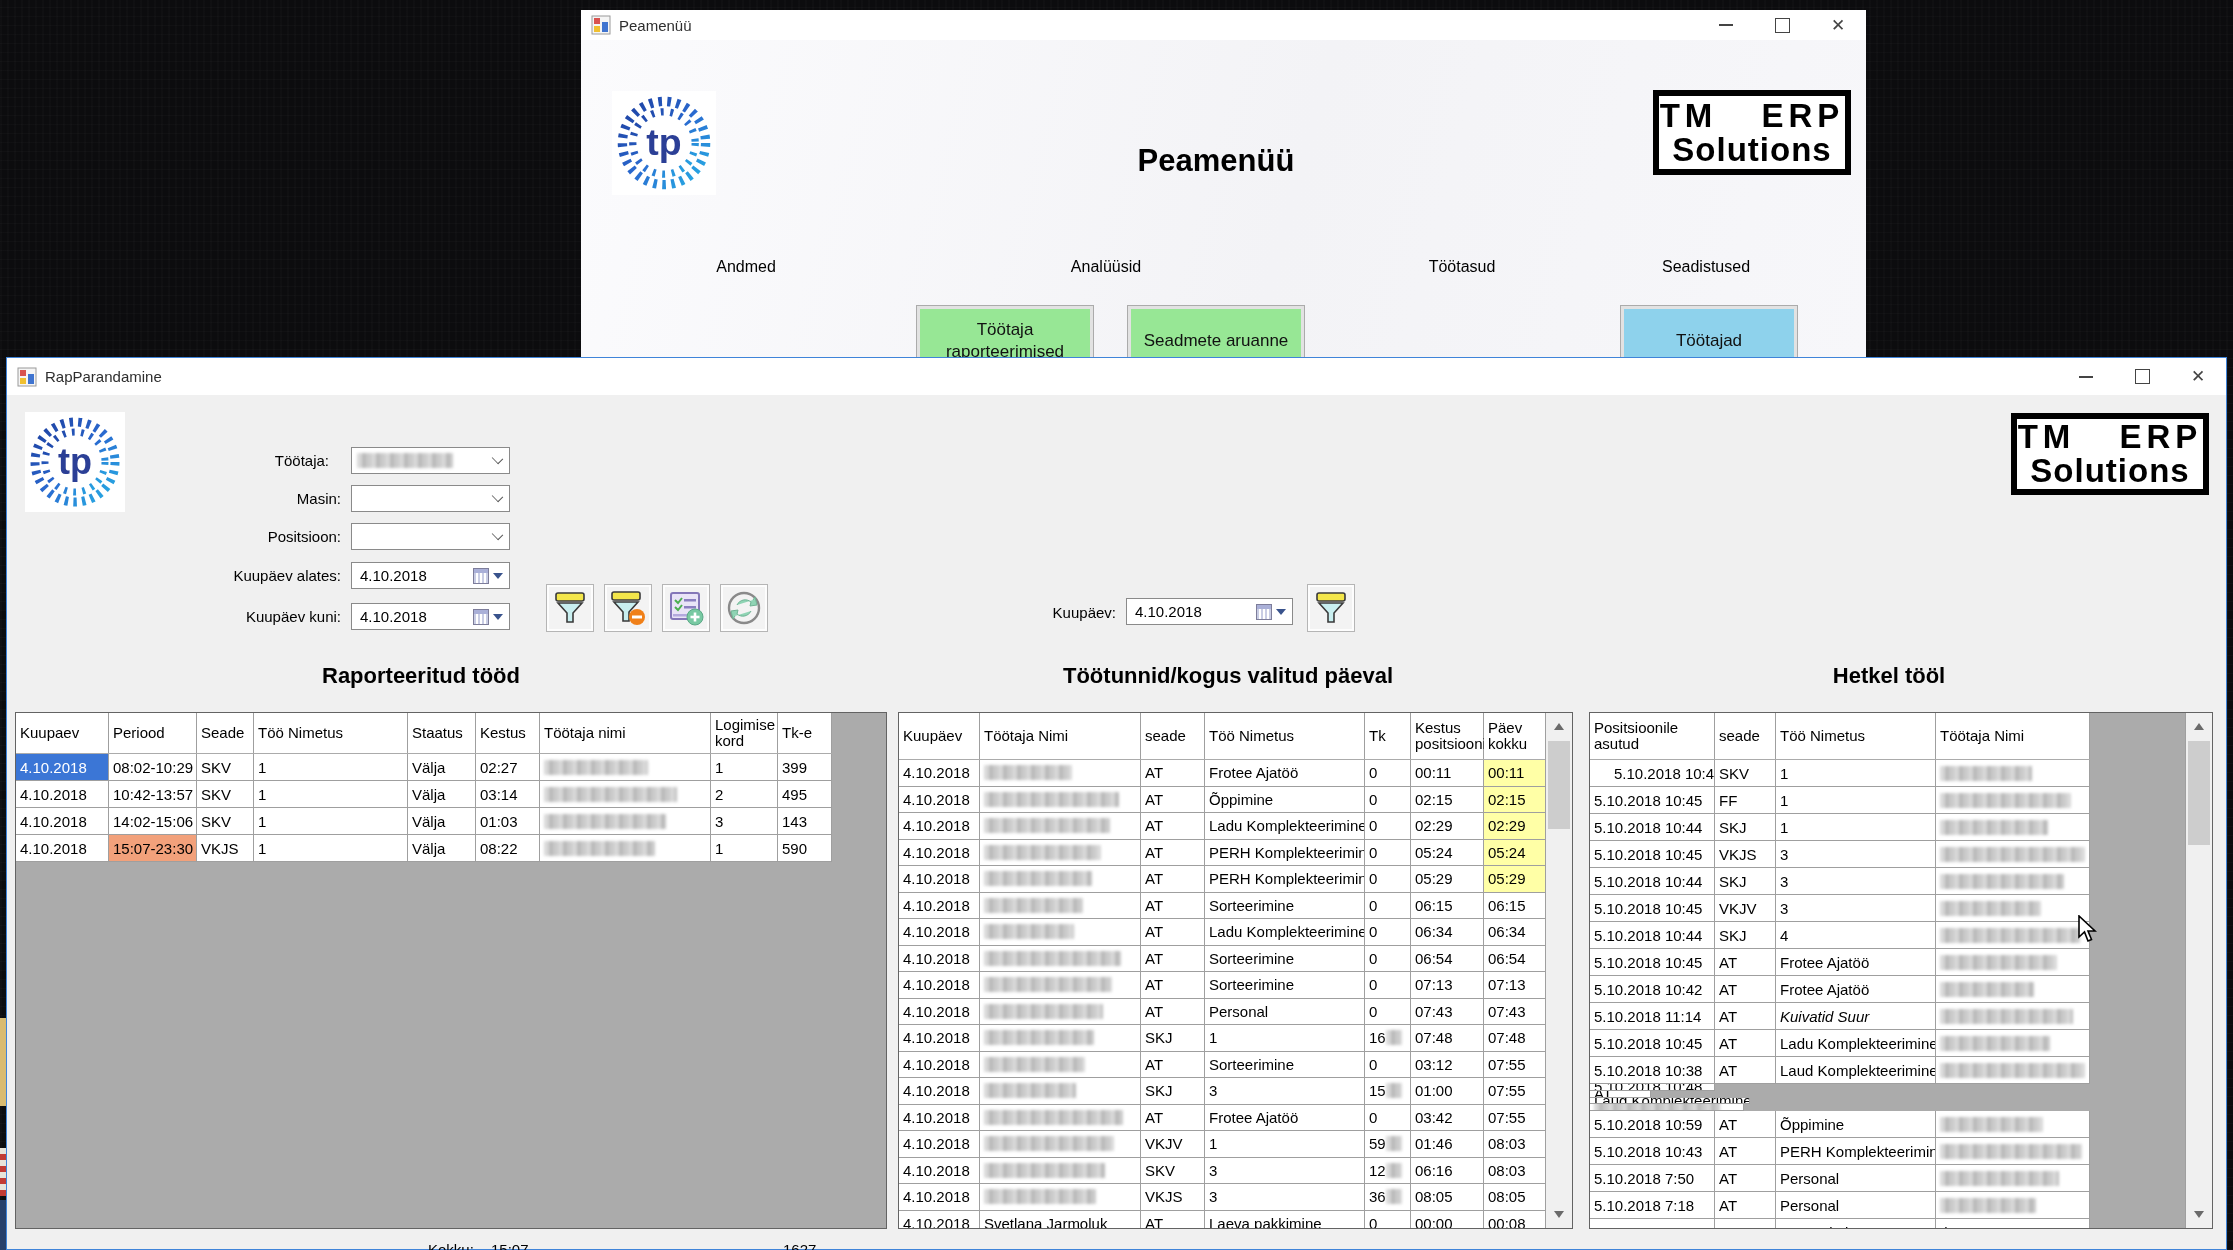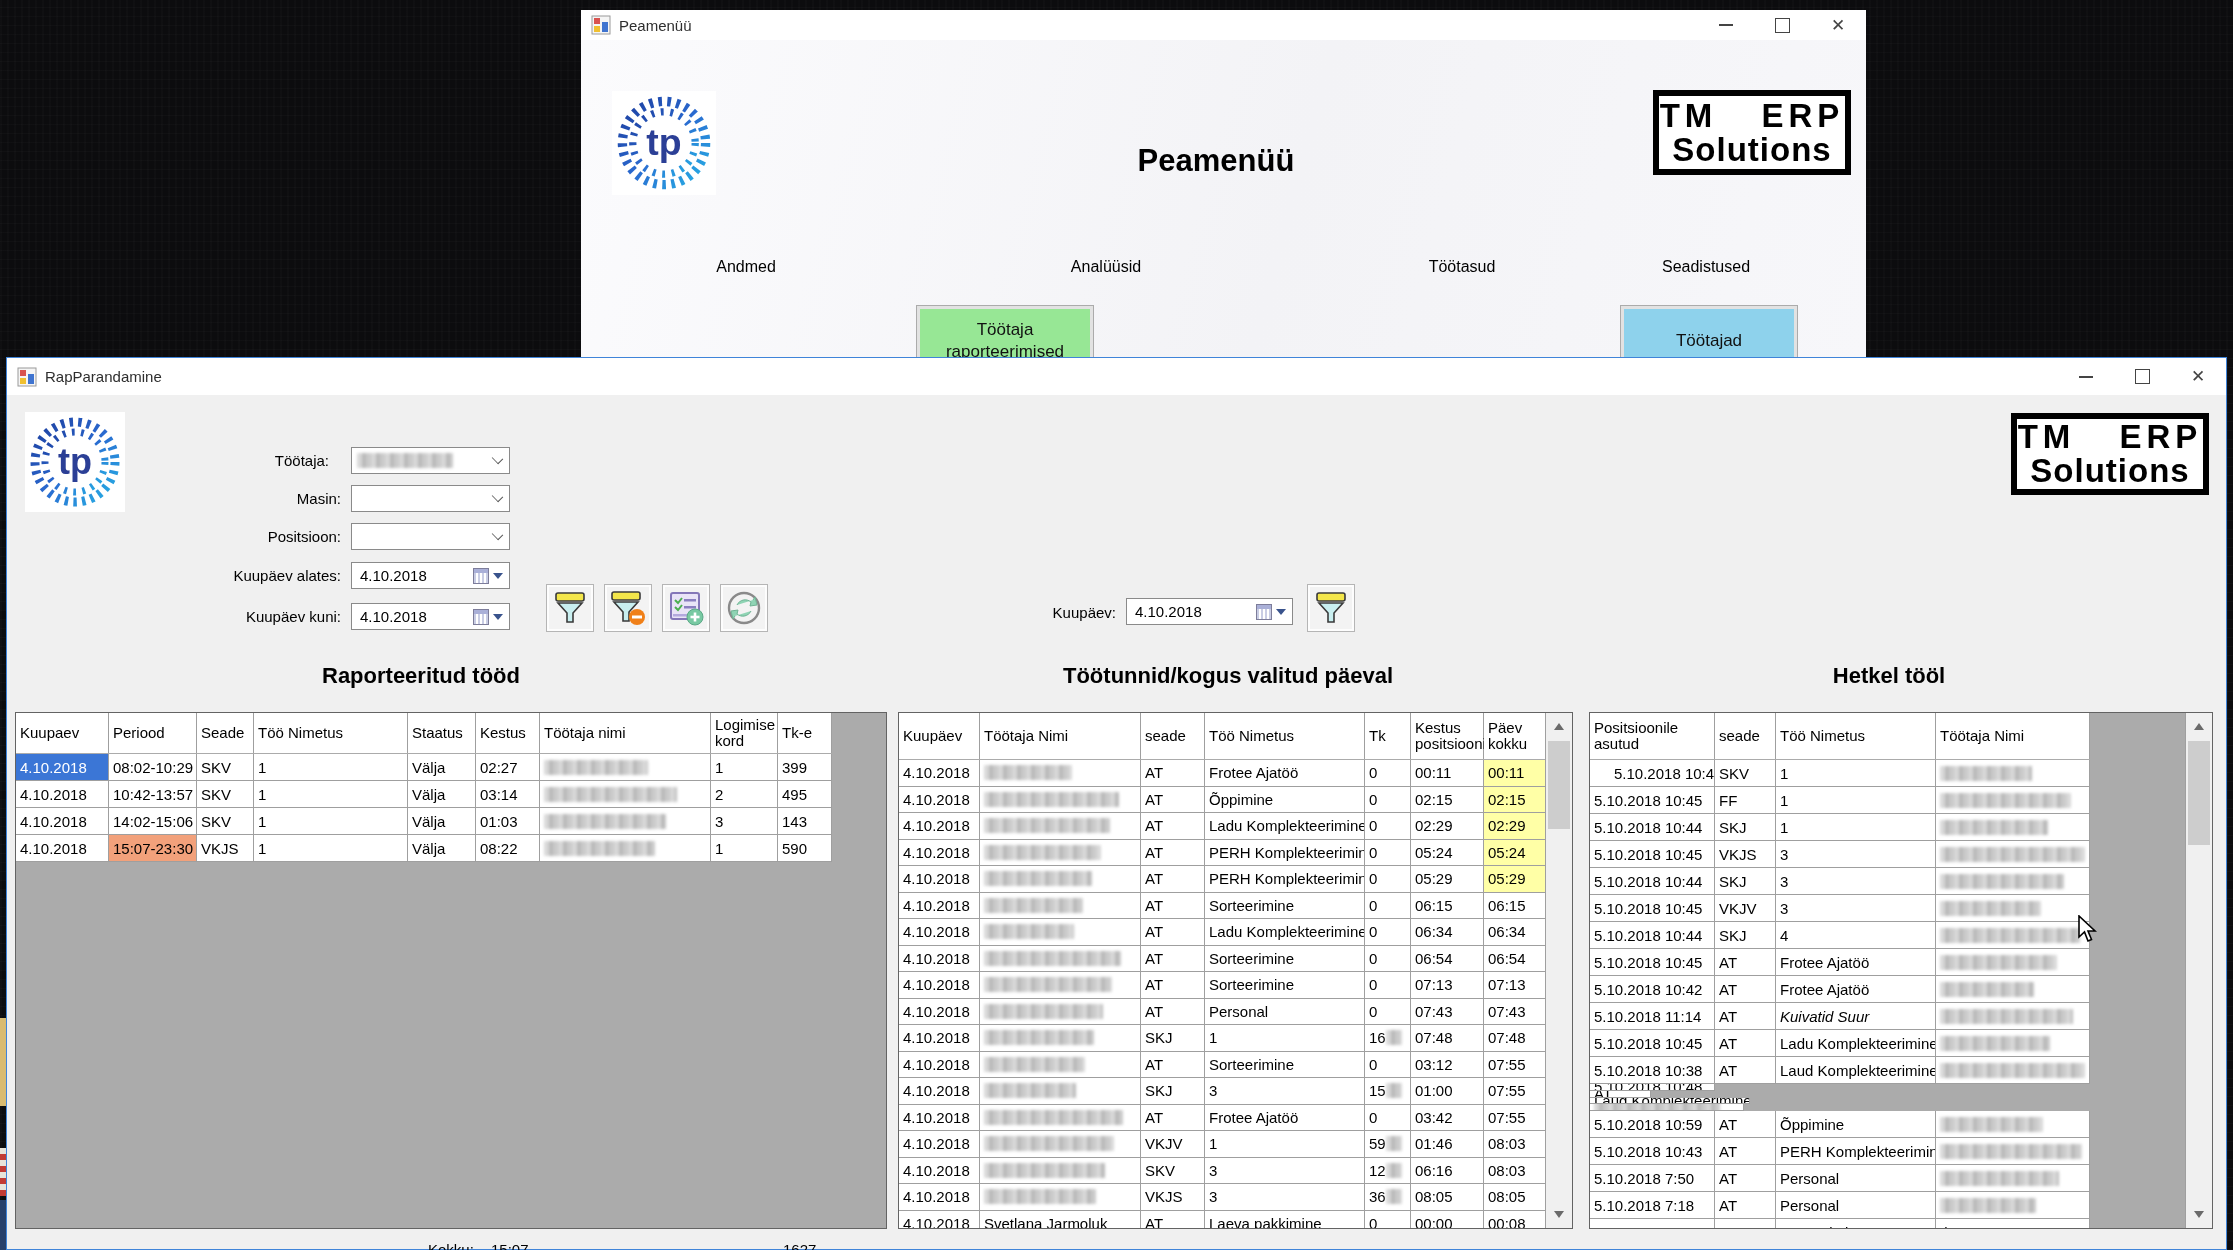--- a/index.html
+++ b/index.html
@@ -141,20 +141,23 @@
         <div class="brand-l2">Solutions</div>
       </div>
       <div class="section-label" style="left:35px;">Andmed</div>
       <div class="section-label" style="left:395px;">Analüüsid</div>
       <div class="section-label" style="left:751px;">Töötasud</div>
       <div class="section-label" style="left:995px;">Seadistused</div>
 
       <div class="menu-btn" style="left: 335px; background: rgb(151, 231, 149);">
           <span>Töötaja raporteerimised</span>
         </div>
+      <div class="menu-btn" style="left: 546px; background: rgb(151, 231, 149);">
+          <span>Seadmete aruanne</span>
+        </div>
       <div class="menu-btn" style="left: 1039px; background: rgb(142, 210, 236);">
           <span>Töötajad</span>
         </div>
     </div>
   </div>
 
   <div id="win-rap" class="window">
     <div class="titlebar">
       <svg class="appicon" viewBox="0 0 20 20">
         <rect x="1" y="1" width="18" height="18" fill="#f5f5f5" stroke="#9a9a9a"></rect>

